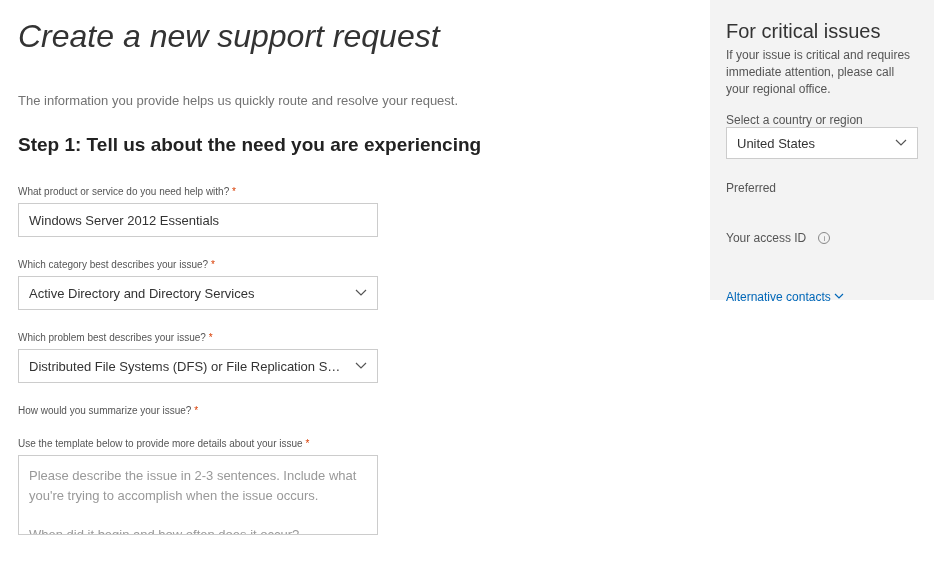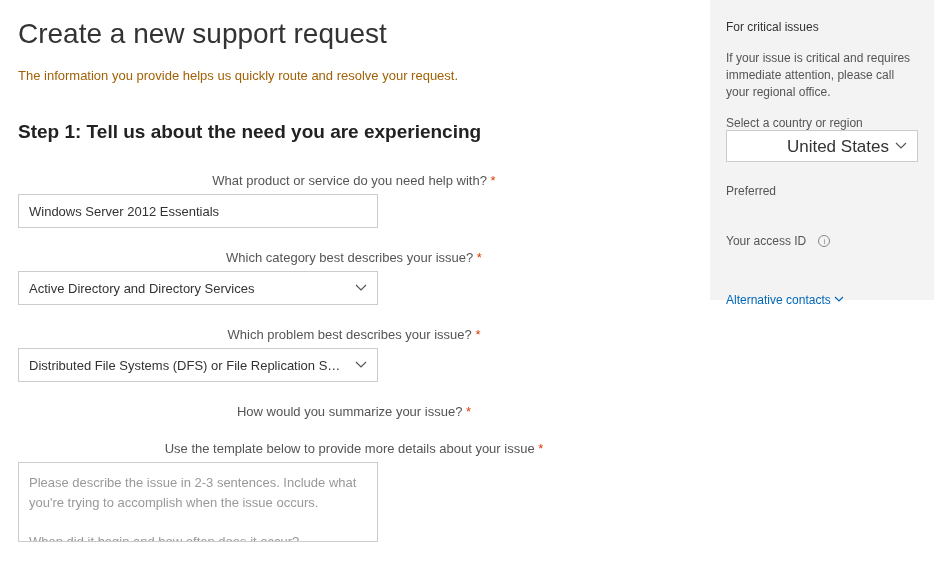--- a/index.html
+++ b/index.html
@@ -14,45 +14,45 @@
       width: 934px;
       height: 562px;
       overflow: hidden;
       display: flex;
     }
     .main-content {
       flex: 1;
       padding: 18px 20px 0 18px;
     }
     .page-title {
-      font-size: 28px;
+      font-size: 32px;
       font-weight: 300;
       color: #333333;
-      margin-bottom: 18px;
+      margin-bottom: 38px;
+      font-style: italic;
     }
     .intro-text {
       font-size: 13px;
-      color: #a16207;
-      margin-bottom: 38px;
+      color: #737373;
+      margin-bottom: 26px;
     }
     .step-heading {
       font-size: 19px;
       font-weight: 600;
       color: #222222;
       margin-bottom: 30px;
     }
     .field {
       margin-bottom: 22px;
     }
     .field-label {
-      font-size: 13px;
+      font-size: 10px;
       color: #555555;
       margin-bottom: 6px;
       display: block;
-      text-align: center;
     }
     .required {
       color: #d83b01;
     }
     .select-wrap {
       position: relative;
       width: 360px;
     }
     .text-input, .select-input, .textarea-input {
       width: 360px;
@@ -94,24 +94,24 @@
       line-height: 1.5;
     }
     .sidebar {
       width: 224px;
       background: #f3f3f3;
       padding: 20px 16px 16px 16px;
       height: 300px;
       margin-top: 0;
     }
     .sidebar-title {
-      font-size: 12px;
+      font-size: 20px;
       font-weight: 400;
       color: #333333;
-      margin-bottom: 16px;
+      margin-bottom: 4px;
     }
     .sidebar-text {
       font-size: 12px;
       color: #555555;
       line-height: 1.4;
       margin-bottom: 16px;
     }
     .sidebar-label {
       font-size: 12px;
       color: #555555;
@@ -120,25 +120,25 @@
     .sidebar-select-wrap {
       position: relative;
       width: 100%;
       margin-bottom: 22px;
     }
     .sidebar-select {
       width: 100%;
       border: 1px solid #cccccc;
       background: #ffffff;
       font-family: inherit;
-      font-size: 17px;
+      font-size: 13px;
       color: #333333;
       padding: 6px 28px 6px 10px;
       height: 32px;
-      text-align: right;
+      text-align: left;
       cursor: pointer;
     }
     .sidebar-small {
       font-size: 12px;
       color: #555555;
       margin-bottom: 36px;
     }
     .access-id {
       font-size: 12px;
       color: #555555;

